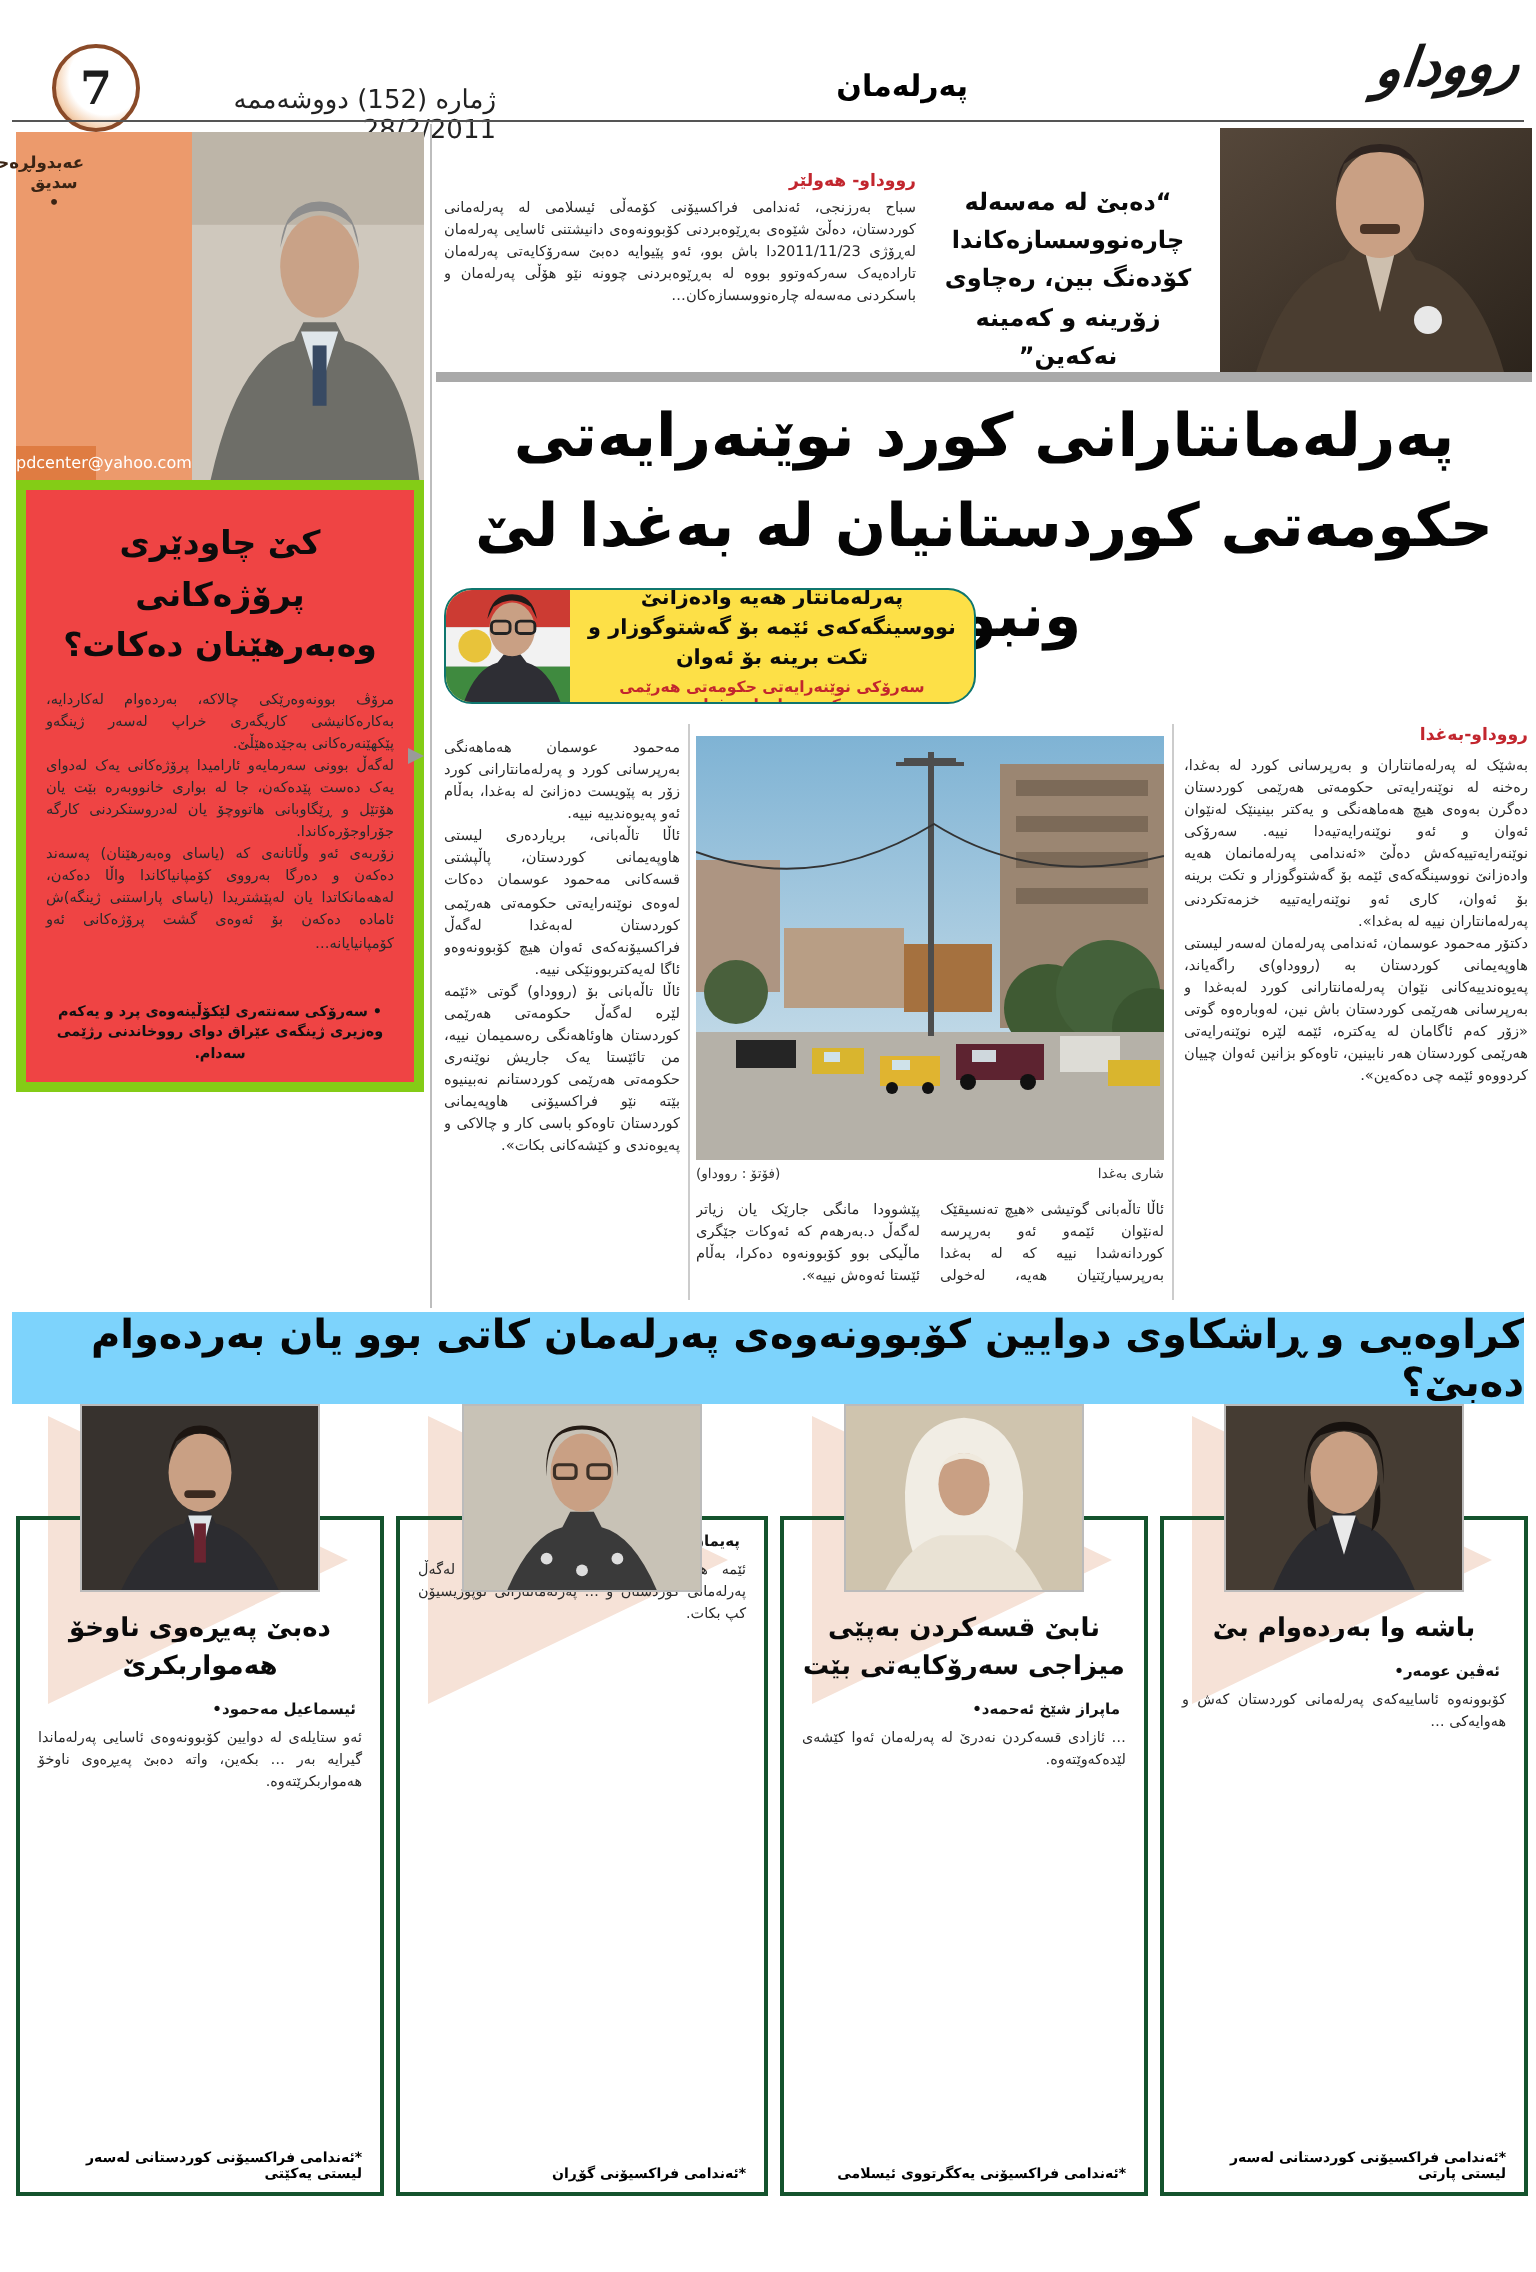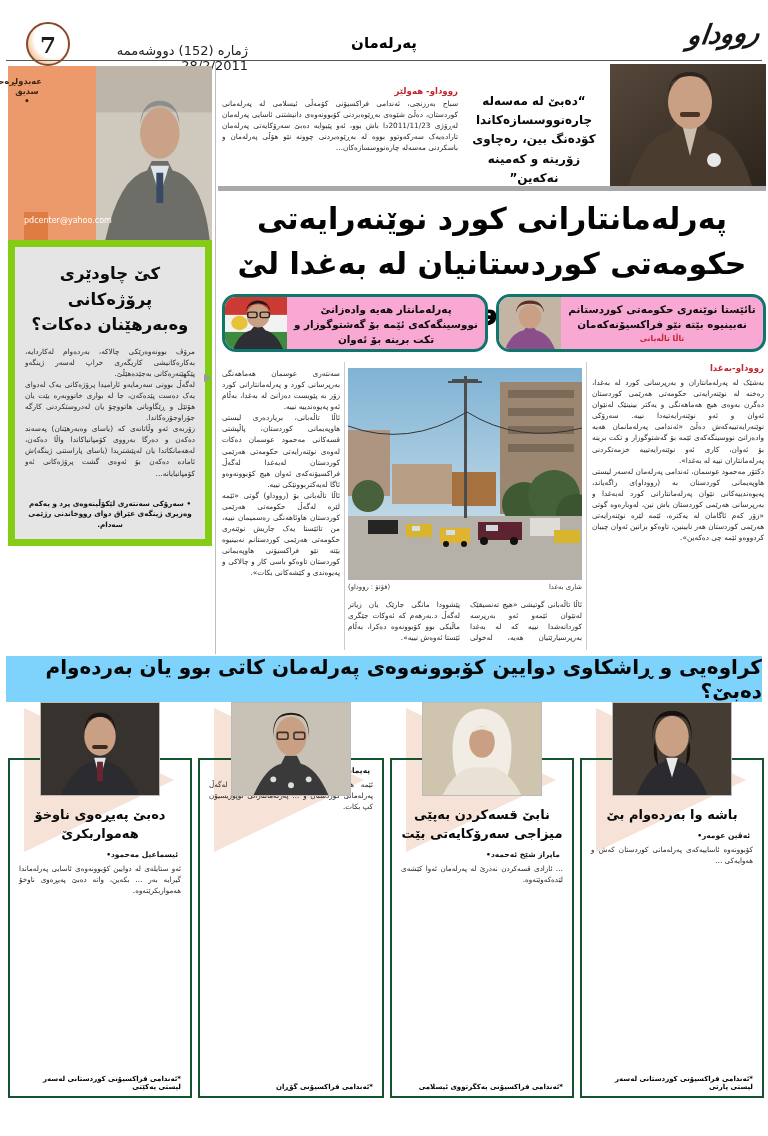--- a/index.html
+++ b/index.html
@@ -22,44 +22,44 @@
   .photo svg{display:block;width:100%;height:100%;}
   .smalltxt{font-size:7.3px;line-height:1.52;color:var(--body);}
   .dateline{color:var(--red);font-weight:bold;font-size:8.6px;margin-bottom:2px;}
   
   #hdr-rule{left:6px;top:60px;width:756px;height:1px;background:#555;}
   #pg-circle{left:26px;top:22px;width:44px;height:44px;border-radius:50%;
     border:2px solid #8a4a28;background:radial-gradient(circle at 62% 38%, #ffffff 52%, #f4cfae 72%, #a85420 100%);
     display:flex;align-items:center;justify-content:center;font-family:"DejaVu Serif",serif;
     font-size:23px;font-weight:bold;color:#1d1d1d;}
   #issue-line{left:78px;top:43px;width:170px;font-size:13px;color:#222;text-align:right;}
-  #section-title{left:284px;top:34px;width:200px;text-align:center;font-size:15px;font-weight:bold;color:#000;}
+  #section-title{left:284px;top:34px;width:200px;text-align:right;font-size:15px;font-weight:bold;color:#000;}
   #logo{left:682px;top:18px;width:82px;height:44px;font-size:27px;font-weight:bold;font-style:italic;
     color:#161616;transform:skewX(-10deg) rotate(-3deg);text-align:center;letter-spacing:1px;}
   
-  #op-box{left:8px;top:240px;width:204px;height:306px;border:7px solid #84cc16;background:#e5e5e5;}
+  #op-box{left:8px;top:240px;width:204px;height:306px;border:5px solid #84cc16;background:#ef4444;}
   #op-photo{left:8px;top:66px;width:204px;height:174px;display:flex;flex-direction:row;background:var(--orange);gap:48px;}
   #op-photo .pic{width:116px;height:174px;flex:none;}
   #op-side{flex:1;position:relative;}
   #op-author{position:absolute;top:10px;right:6px;left:4px;font-size:8.3px;font-weight:bold;color:#3a2414;text-align:center;}
-  #op-email{position:absolute;bottom:0;left:16px;right:0;height:28px;background:var(--orange-dark);
+  #op-email{position:absolute;bottom:0;left:0;right:0;height:17px;background:var(--orange-dark);
     color:#fff;font-size:8px;line-height:17px;text-align:center;direction:ltr;}
   #op-title{margin:14px 8px 8px;text-align:center;font-size:16.5px;font-weight:bold;line-height:1.55;color:#0c0c0c;}
   #op-body{margin:2px 10px 0;}
   #op-foot{position:absolute;bottom:8px;right:10px;left:10px;font-size:7.2px;font-weight:bold;color:#111;line-height:1.5;text-align:center;}
   
   #mp-photo{left:610px;top:64px;width:156px;height:122px;}
   #pull-quote{left:462px;top:92px;width:144px;font-size:12px;font-weight:bold;text-align:center;line-height:1.6;color:#0a0a0a;}
   #top-lead-wrap{left:222px;top:86px;width:236px;height:100px;overflow:hidden;}
   #top-rule{left:218px;top:186px;width:548px;height:5px;background:var(--rule);}
   
   #main-vrule{left:215px;top:62px;width:1px;height:592px;background:#bdbdbd;}
   #main-headline{left:218px;top:196px;width:548px;text-align:center;font-size:30px;font-weight:bold;
     line-height:1.5;color:#050505;letter-spacing:.5px;}
-  .qbox{top:294px;height:58px;border:3px solid #0f766e;border-radius:14px;display:flex;background:#f9a8d4;overflow:hidden;}
+  .qbox{top:294px;height:58px;border:1px solid #0f766e;border-radius:14px;display:flex;background:#fde047;overflow:hidden;align-items:center;}
   .qbox .pic{width:62px;flex:none;}
   .qbox .qtxt{flex:1;padding:5px 6px 2px;display:flex;flex-direction:column;}
   .qbox .qline{font-size:10.4px;font-weight:bold;text-align:center;line-height:1.45;color:#0b0b0b;}
   .qbox .qname{color:var(--red);font-weight:bold;font-size:7.8px;margin-top:2px;text-align:center;}
   #qbox-r{left:496px;width:270px;}
   #qbox-l{left:222px;width:266px;}
   #art-vrule1{left:586px;top:362px;width:1px;height:288px;background:#ccc;}
   #art-vrule2{left:344px;top:362px;width:1px;height:288px;background:#ccc;}
   #art-col-right{left:592px;top:362px;width:172px;height:290px;overflow:hidden;}
   #street-photo{left:348px;top:368px;width:234px;height:212px;}
@@ -140,34 +140,20 @@
   <div class="abs" id="pull-quote">“دەبێ لە مەسەلە چارەنووسسازەکاندا کۆدەنگ بین، رەچاوی زۆرینە و کەمینە نەکەین”</div>
   <div class="abs" id="top-lead-wrap">
     <div class="dateline">رووداو- هەولێر</div>
     <div class="smalltxt just">سباح بەرزنجی، ئەندامی فراکسیۆنی کۆمەڵی ئیسلامی لە پەرلەمانی کوردستان، دەڵێ شێوەی بەڕێوەبردنی کۆبوونەوەی دانیشتنی ئاسایی پەرلەمان لەڕۆژی 2011/11/23دا باش بوو، ئەو پێیوایە دەبێ سەرۆکایەتی پەرلەمان تارادەیەک سەرکەوتوو بووە لە بەڕێوەبردنی چوونە نێو هۆڵی پەرلەمان و باسکردنی مەسەلە چارەنووسسازەکان…</div>
   </div>
   <div class="abs" id="top-rule"></div>
 
   <div class="abs" id="main-vrule"></div>
   <div class="abs" id="main-headline">پەرلەمانتارانی کورد نوێنەرایەتی حکومەتی کوردستانیان لە بەغدا لێ ونبووە</div>
 
-  <div class="abs qbox" id="qbox-r">
-    <div class="qtxt">
-      <div class="qline">تائێستا نوێنەری حکومەتی کوردستانم نەبینیوە بێتە نێو فراکسیۆنەکەمان</div>
-      <div class="qname">تاڵا تاڵەبانی</div>
-    </div>
-    <div class="pic photo">
-      <svg viewBox="0 0 60 58" preserveAspectRatio="none">
-        <rect width="60" height="58" fill="#c4b4a4"></rect>
-        <path d="M6 58 Q12 40 24 37 L27 33 H33 L36 37 Q48 40 54 58 Z" fill="#8a4f8a"></path>
-        <ellipse cx="30" cy="22" rx="11" ry="13" fill="#c9a084"></ellipse>
-        <path d="M16 22 Q16 4 30 4 Q44 4 44 22 Q44 12 38 9 Q30 6 22 9 Q16 12 16 22 Z" fill="#5a2f24"></path>
-      </svg>
-    </div>
-  </div>
 
   <div class="abs qbox" id="qbox-l">
     <div class="qtxt">
       <div class="qline">پەرلەمانتار هەیە وادەزانێ نووسینگەکەی ئێمە بۆ گەشتوگوزار و تکت برینە بۆ ئەوان</div>
       <div class="qname">سەرۆکی نوێنەرایەتی حکومەتی هەرێمی کوردستان لەبەغدا</div>
     </div>
     <div class="pic photo">
       <svg viewBox="0 0 60 58" preserveAspectRatio="none">
         <rect width="60" height="20" fill="#cc3b33"></rect>
         <rect y="20" width="60" height="19" fill="#f2f2f2"></rect>
@@ -231,21 +217,21 @@
         <circle cx="116" cy="176" r="3" fill="#111"></circle>
     </svg>
   </div>
   <div class="abs" id="street-caps">
     <span>شاری بەغدا</span>
     <span>(فۆتۆ : رووداو)</span>
   </div>
   <div class="abs smalltxt just" id="under-photo">ئاڵا تاڵەبانی گوتیشی «هیچ تەنسیقێک لەنێوان ئێمەو ئەو بەرپرسە کوردانەشدا نییە کە لە بەغدا بەرپرسیارێتیان هەیە، لەخولی پێشوودا مانگی جارێک یان زیاتر لەگەڵ د.بەرهەم کە ئەوکات جێگری ماڵیکی بوو کۆبوونەوە دەکرا، بەڵام ئێستا ئەوەش نییە».</div>
 
   <div class="abs smalltxt just" id="art-col-left">
-    <p>سەنتەری عوسمان هەماهەنگی بەرپرسانی کورد و پەرلەمانتارانی کورد زۆر بە پێویست دەزانێ لە بەغدا، بەڵام ئەو پەیوەندییە نییە.</p>
+    <p>مەحمود عوسمان هەماهەنگی بەرپرسانی کورد و پەرلەمانتارانی کورد زۆر بە پێویست دەزانێ لە بەغدا، بەڵام ئەو پەیوەندییە نییە.</p>
     <p>ئاڵا تاڵەبانی، بریاردەری لیستی هاوپەیمانی کوردستان، پاڵپشتی قسەکانی مەحمود عوسمان دەکات لەوەی نوێنەرایەتی حکومەتی هەرێمی کوردستان لەبەغدا لەگەڵ فراکسیۆنەکەی ئەوان هیچ کۆبوونەوەو ئاگا لەیەکتربوونێکی نییە.</p>
     <p>ئاڵا تاڵەبانی بۆ (رووداو) گوتی «ئێمە لێرە لەگەڵ حکومەتی هەرێمی کوردستان هاوئاهەنگی رەسمیمان نییە، من تائێستا یەک جاریش نوێنەری حکومەتی هەرێمی کوردستانم نەبینیوە بێتە نێو فراکسیۆنی هاوپەیمانی کوردستان تاوەکو باسی کار و چالاکی و پەیوەندی و کێشەکانی بکات».</p>
   </div>
   <div class="abs" id="arrow-marker"></div>
 
   <div class="abs" id="debate-band">کراوەیی و ڕاشکاوی دوایین کۆبوونەوەی پەرلەمان کاتی بوو یان بەردەوام دەبێ؟</div>
 
   <div class="abs deco" style="left:596px"></div>
   <div class="abs deco" style="left:406px"></div>
   <div class="abs deco" style="left:214px"></div>

